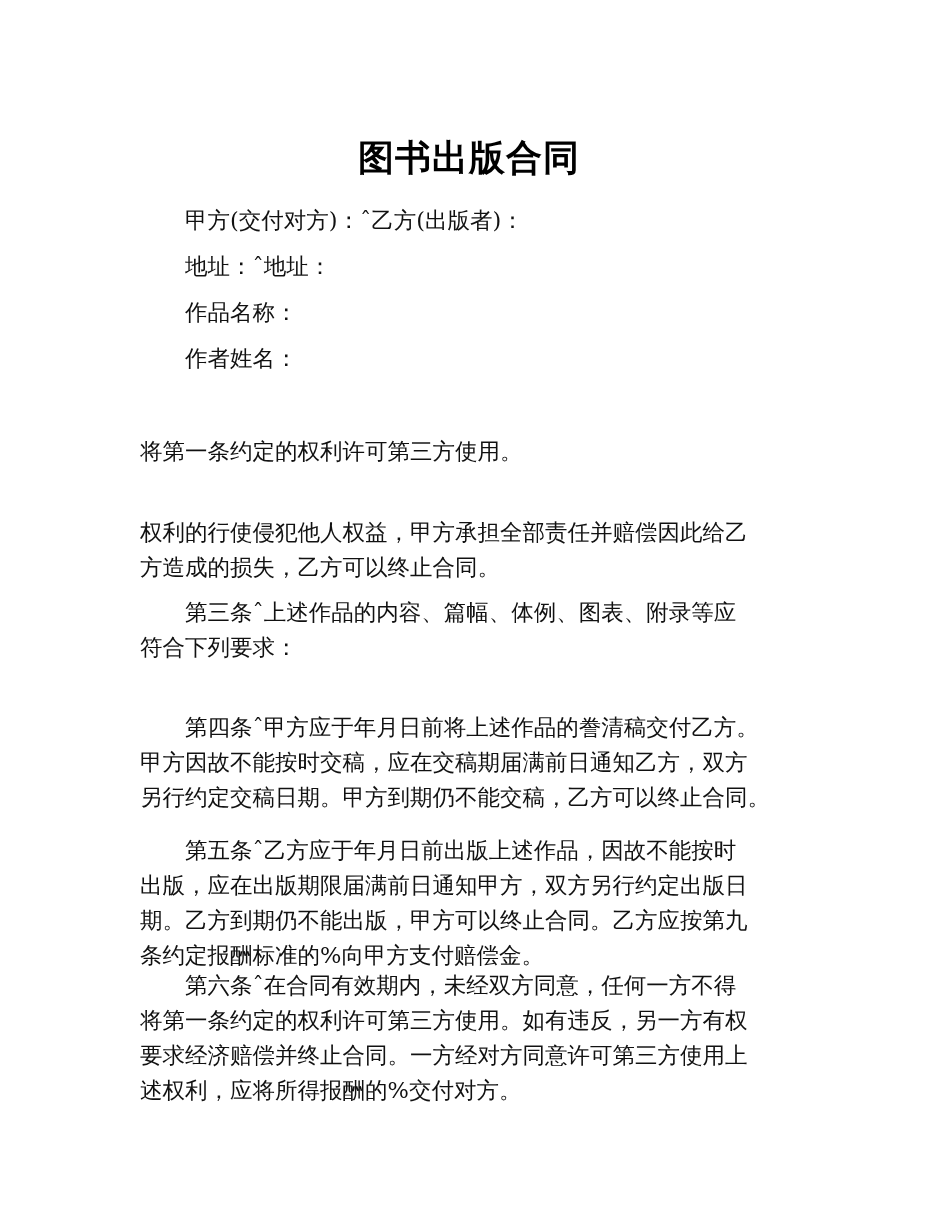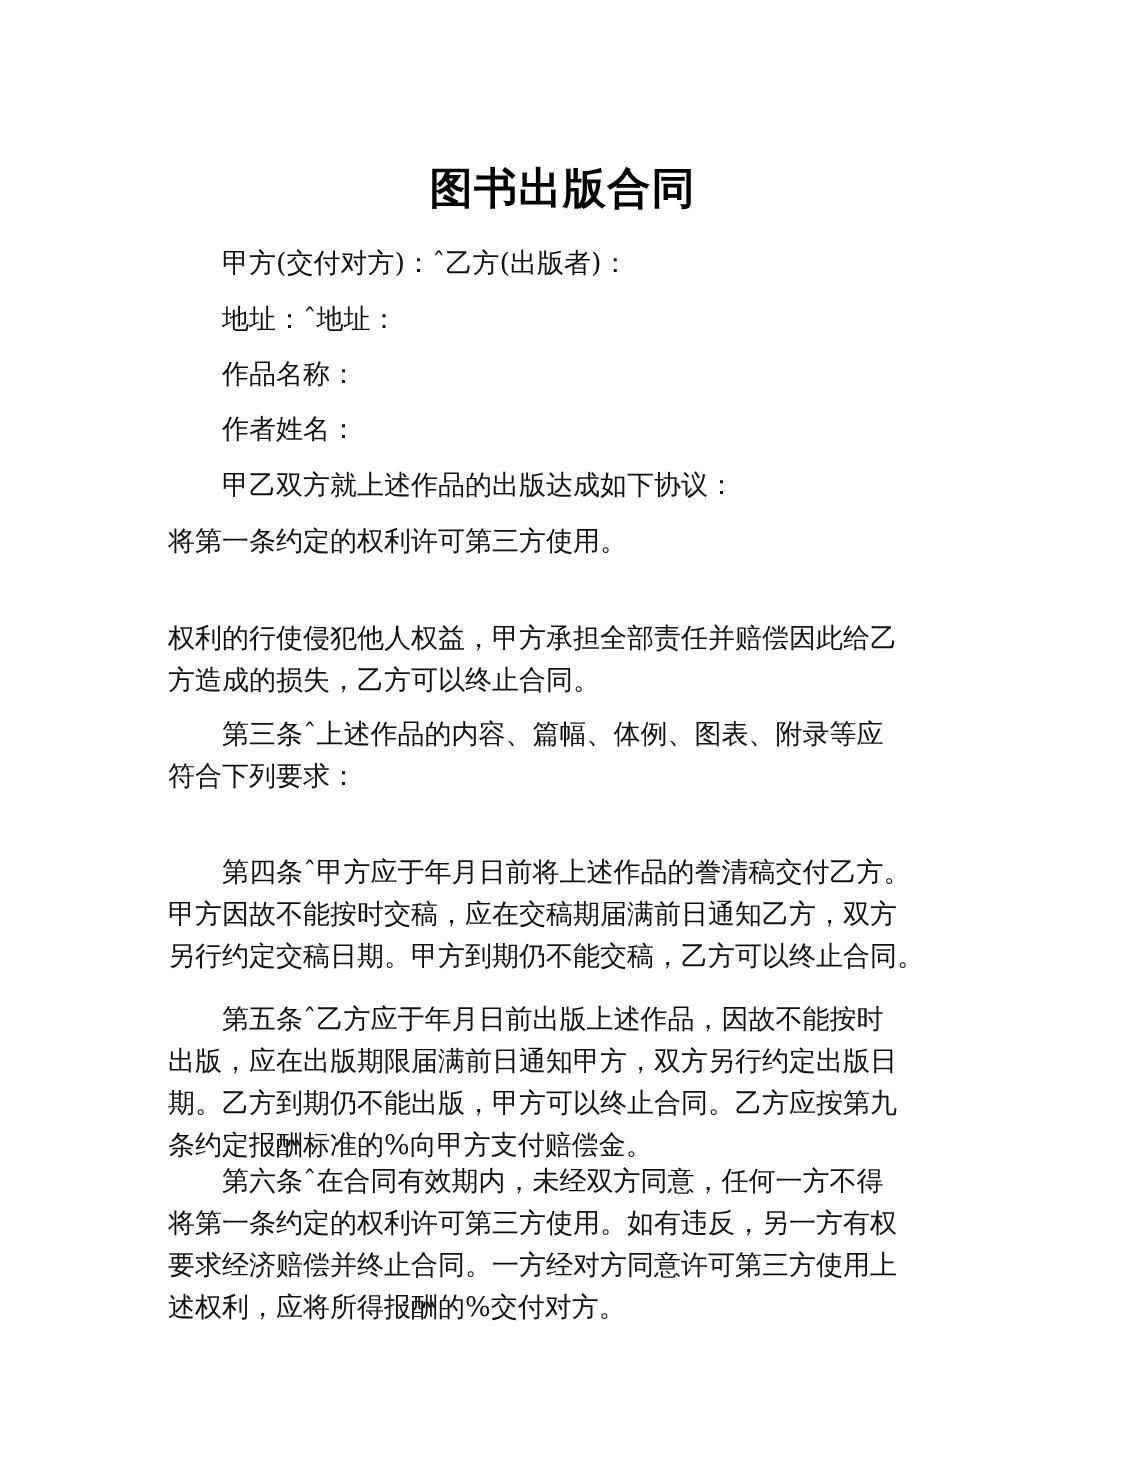--- a/index.html
+++ b/index.html
@@ -70,23 +70,20 @@
   </div>
 
   <div class="para" style="top:295px;">
     <span class="line first">作品名称：</span>
   </div>
 
   <div class="para" style="top:341px;">
     <span class="line first">作者姓名：</span>
   </div>
 
-  <div class="para" style="top:388px;">
-    <span class="line first">甲乙双方就上述作品的出版达成如下协议：</span>
-  </div>
 
   <div class="para" style="top:434px;">
     <span class="line">将第一条约定的权利许可第三方使用。</span>
   </div>
 
   <div class="para" style="top:515px;">
     <span class="line">权利的行使侵犯他人权益，甲方承担全部责任并赔偿因此给乙</span>
     <span class="line">方造成的损失，乙方可以终止合同。</span>
   </div>
 

